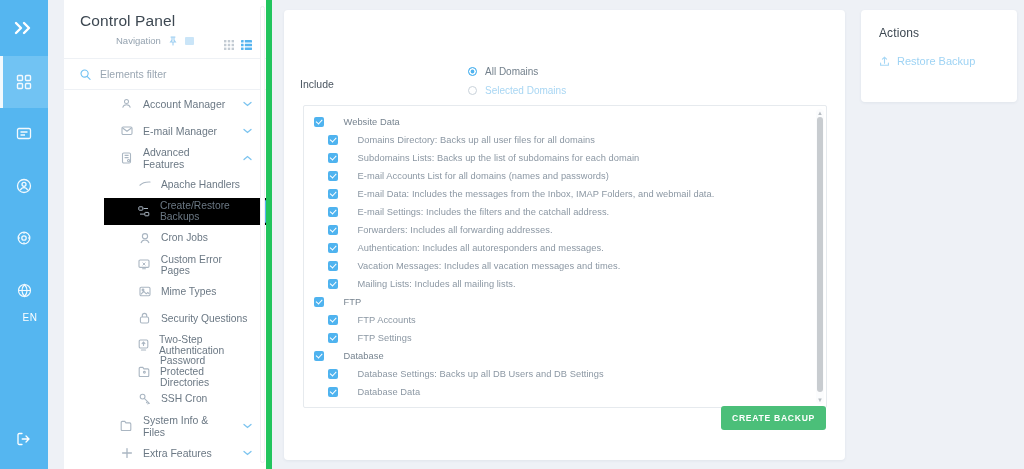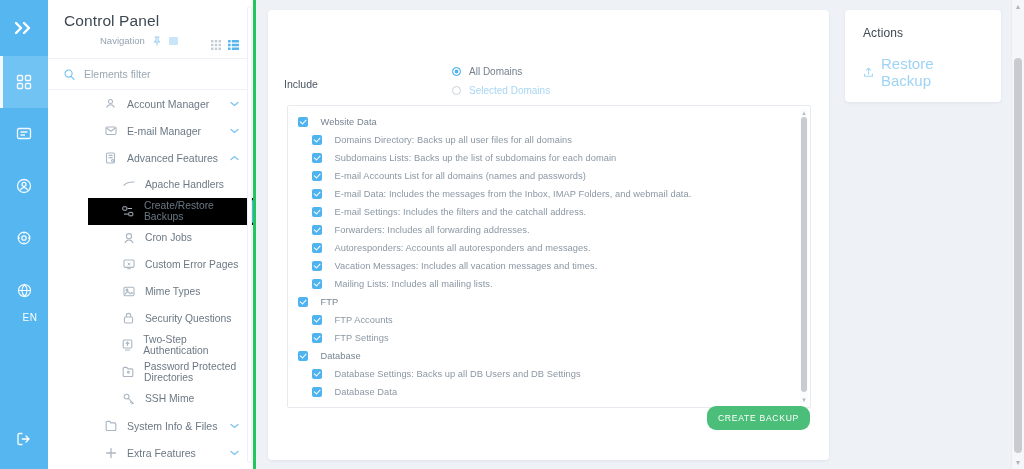--- a/index.html
+++ b/index.html
@@ -33,21 +33,21 @@
     width: 68px; display: flex; flex-direction: column; align-items: center;
     color: #fff; font-size: 10px; letter-spacing: .5px; margin-top: -4px; margin-left: 12px;
   }
   .rail-spacer { flex: 1 1 auto; }
   .rail-bottom { width: 48px; height: 60px; display: flex; align-items: center; justify-content: center; color: #ffffff; }
   .rail svg { display: block; }
 
   
   .nav {
     width: 208px; flex: 0 0 208px; height: 469px; background: #ffffff;
-    position: relative; border-right: 3px solid #22c55e;
+    position: relative; border-right: 6px solid #22c55e; margin-left: 16px;
   }
   .nav-head { padding: 12px 16px 6px 16px; }
   .nav-title {
     font-size: 15.5px; color: #3d4852; font-weight: 400; letter-spacing: .1px;
   }
   .nav-subrow {
     display: flex; align-items: center; gap: 8px; margin-top: 5px; padding-left: 36px;
   }
   .nav-sub { font-size: 9.5px; color: #95a3b0; }
   .nav-subrow .mini { color: #9ecff2; display: flex; align-items: center; }
@@ -121,21 +121,21 @@
   .radio .rl { font-size: 10px; color: #73808c; }
   .radio.sel .rl { color: #73808c; }
   .radio:not(.sel) .rl { color: #a8d6f3; }
 
   .list-box {
     position: absolute; left: 19px; top: 95px; right: 18px; height: 303px;
     border: 1px solid #e6eaee; border-radius: 2px; overflow: hidden;
   }
   .list-inner { padding: 6px 0 4px 0; }
   .chk-row {
-    display: flex; align-items: center; gap: 13px; height: 16px; margin: 2px 0;
+    display: flex; align-items: center; gap: 20px; height: 16px; margin: 2px 0;
     padding-left: 10px;
   }
   .chk-row.lvl2 { padding-left: 24px; }
   .cb {
     width: 9.5px; height: 9.5px; border-radius: 2px; background: #4fb3ef;
     flex: 0 0 9.5px; position: relative;
   }
   .cb::after {
     content: ""; position: absolute; left: 2.6px; top: 1.1px; width: 3px; height: 5.4px;
     border: solid #fff; border-width: 0 1.4px 1.4px 0; transform: rotate(42deg);
@@ -153,35 +153,35 @@
   }
   .list-scroll .arr {
     position: absolute; left: 0; right: 0; height: 8px; color: #b6bcc2;
     display: flex; align-items: center; justify-content: center; font-size: 6px;
   }
   .list-scroll .arr.up { top: 0; }
   .list-scroll .arr.dn { bottom: 0; }
 
   .btn-create {
     position: absolute; right: 19px; bottom: 30px;
-    background: #4bbf79; color: #fff; border: none; border-radius: 9px;
-    font-size: 8.6px; font-weight: normal; letter-spacing: .7px;
+    background: #4bbf79; color: #fff; border: none; border-radius: 3px;
+    font-size: 8.6px; font-weight: bold; letter-spacing: .7px;
     padding: 7px 11px; font-family: "Liberation Sans", sans-serif; cursor: pointer;
   }
 
   
   .card-actions {
     width: 156px; height: 92px; padding: 16px 16px 0 18px;
   }
   .actions-title { font-size: 12px; color: #3d4852; letter-spacing: .1px; }
   .action-link {
     display: flex; align-items: center; gap: 7px; margin-top: 15px; cursor: pointer;
   }
   .action-link .ai { color: #a6d7f5; display: flex; }
-  .action-link .al { font-size: 15px; color: #9ed3f4; }
+  .action-link .al { font-size: 11px; color: #9ed3f4; }
 
   
   .page-scroll {
     position: absolute; right: 0; top: 0; bottom: 0; width: 13px; background: #f4f6f9;
     border-left: 1px solid #e9ecf1;
   }
   .page-scroll .thumb {
     position: absolute; left: 2px; right: 2px; top: 58px; bottom: 16px;
     background: #c8ccd0; border-radius: 5px;
   }
@@ -424,21 +424,21 @@
         </span>
         <span class="il">Password Protected Directories</span>
       </div>
       <div class="nav-item">
         <span class="ii">
           <svg width="12" height="12" viewBox="0 0 12 12" fill="none" stroke="currentColor" stroke-width="1.1" stroke-linecap="round">
               <circle cx="3.6" cy="3.6" r="2.4"></circle>
               <path d="M5.3 5.3l5 5M8.6 8.6l-1.1 1.1M9.8 9.8l-1 1"></path>
             </svg>
         </span>
-        <span class="il">SSH Mime</span>
+        <span class="il">SSH Cron</span>
       </div>
 
       <div class="nav-group">
         <span class="gi">
           <svg width="12" height="11" viewBox="0 0 12 11" fill="none" stroke="currentColor" stroke-width="1.1">
               <path d="M1.2 9.6V2.4a1 1 0 011-1h2.6l1.1 1.5h3.9a1 1 0 011 1v5.7a1 1 0 01-1 1H2.2a1 1 0 01-1-1z"></path>
             </svg>
         </span>
         <span class="gl">System Info &amp; Files</span>
         <span class="chev">
@@ -507,21 +507,21 @@
           <div class="chk-row lvl2">
               <span class="cb"></span>
               <span class="cb-lbl">E-mail Settings: Includes the filters and the catchall address.</span>
             </div>
           <div class="chk-row lvl2">
               <span class="cb"></span>
               <span class="cb-lbl">Forwarders: Includes all forwarding addresses.</span>
             </div>
           <div class="chk-row lvl2">
               <span class="cb"></span>
-              <span class="cb-lbl">Autoresponders: Accounts all autoresponders and messages.</span>
+              <span class="cb-lbl">Authentication: Includes all autoresponders and messages.</span>
             </div>
           <div class="chk-row lvl2">
               <span class="cb"></span>
               <span class="cb-lbl">Vacation Messages: Includes all vacation messages and times.</span>
             </div>
           <div class="chk-row lvl2">
               <span class="cb"></span>
               <span class="cb-lbl">Mailing Lists: Includes all mailing lists.</span>
             </div>
           <div class="chk-row">

